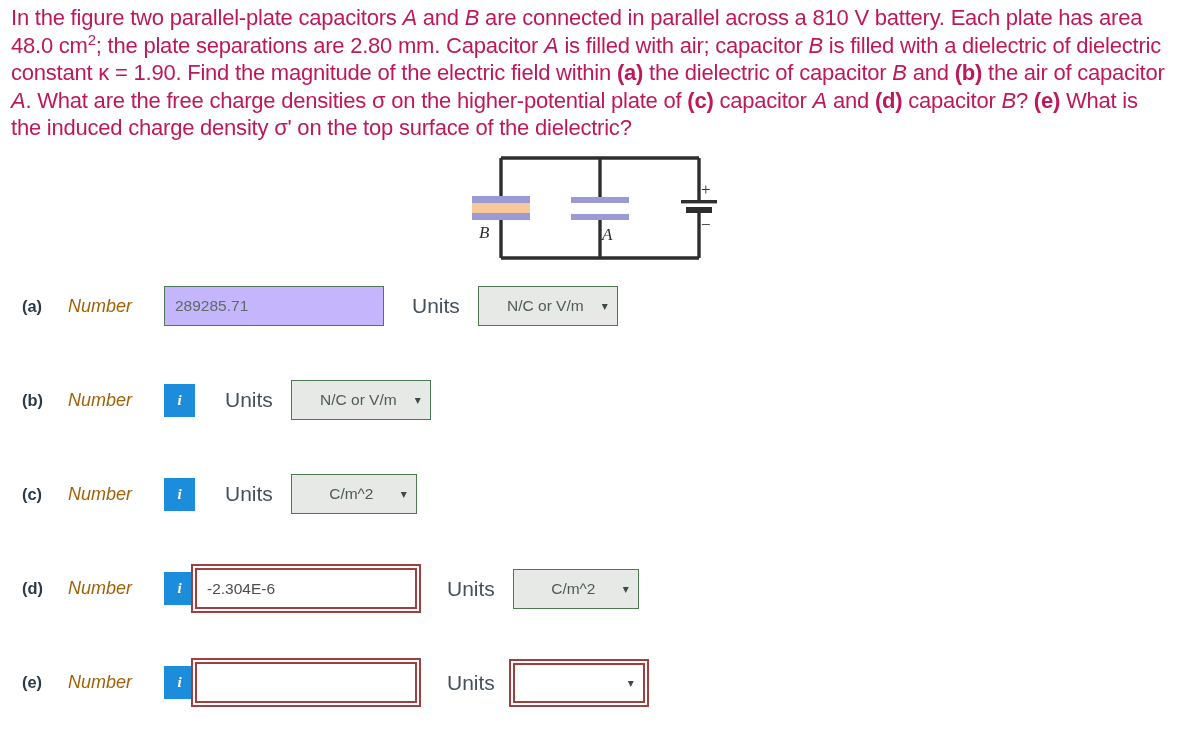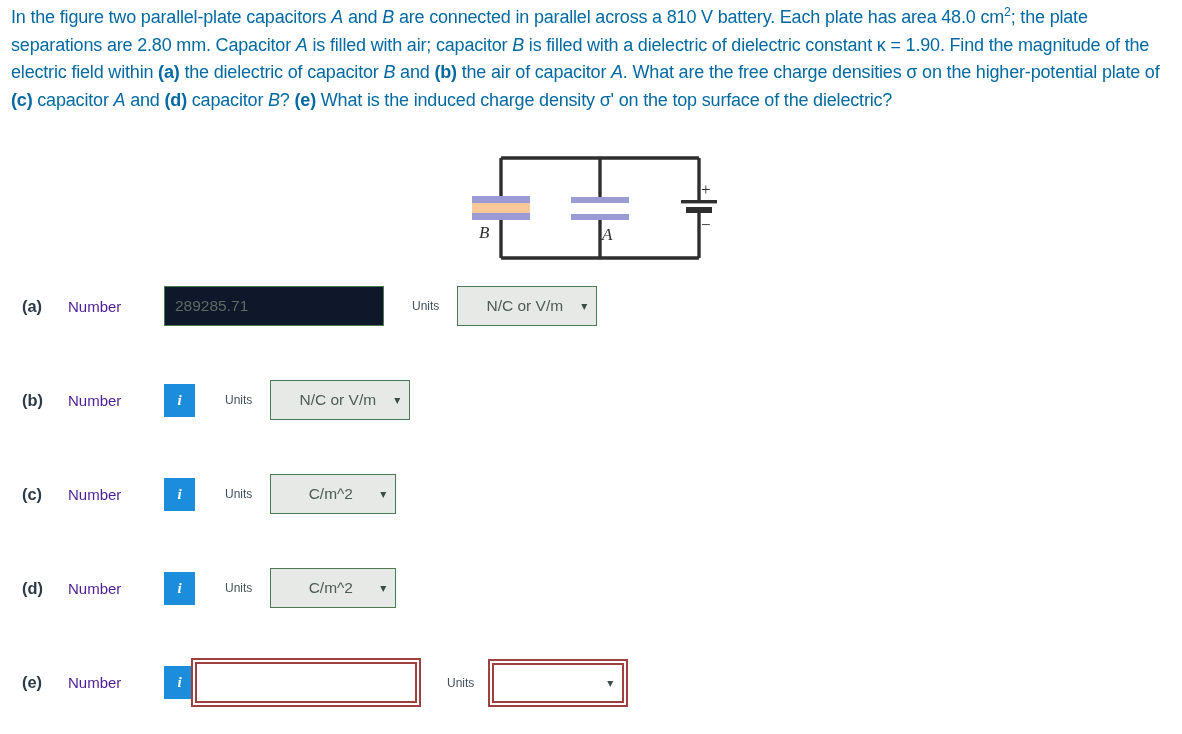--- a/index.html
+++ b/index.html
@@ -15,23 +15,23 @@
     position: relative;
     overflow: hidden;
   }
 
   
   .problem {
     position: absolute;
     left: 11px;
     top: 4px;
     width: 1160px;
-    font-size: 18px;
+    font-size: 22px;
     line-height: 27.5px;
-    color: #0369a1;
+    color: #be185d;
     letter-spacing: -0.01em;
   }
   .problem i { font-style: italic; }
   .problem b { font-weight: 700; }
   .problem sup {
     font-size: 0.68em;
     vertical-align: super;
     line-height: 0;
   }
 
@@ -63,25 +63,26 @@
     left: 22px;
   }
   .part-label {
     width: 46px;
     font-size: 16.4px;
     font-weight: 700;
     color: #2b3b47;
   }
   .number-label {
     width: 96px;
-    font-size: 15px;
-    color: #4c1d95;
+    font-size: 18px;
+    color: #a16207;
+    font-style: italic;
   }
   .units-label {
-    font-size: 12px;
+    font-size: 21px;
     color: #44515c;
   }
 
   
   .info-btn {
     width: 31px;
     height: 33px;
     background: #1b8ddb;
     color: #ffffff;
     font-size: 15px;
@@ -102,21 +103,21 @@
     height: 41px;
     font-size: 15.5px;
     font-family: "Liberation Sans", sans-serif;
     color: #4d4d4d;
     padding: 0 10px;
     outline: none;
   }
   .num-input.correct {
     width: 220px;
     height: 40px;
-    background: #0f172a;
+    background: #c4b5fd;
     border: 1px solid #4c7a52;
     color: #5c6b63;
   }
   .num-input.wrong {
     width: 222px;
     background: #ffffff;
     border: 2px solid #9e4040;
     box-shadow: 0 0 0 2px #ffffff, 0 0 0 4px #9e4040;
   }
 
@@ -229,20 +230,21 @@
           <span class="unit-text">C/m^2</span>
           <span class="caret">▾</span>
         </div>
       </div>
     </div>
     <div class="row">
       <div class="row-inner">
         <span class="part-label">(d)</span>
         <span class="number-label">Number</span>
         <button class="info-btn">i</button>
+        <input type="text" class="num-input wrong" value="-2.304E-6" style="margin-left: 0px;">
         <span class="units-label" style="margin-left: 30px;">Units</span>
         <div class="unit-select correct" style="width: 126px; margin-left: 18px;">
           <span class="unit-text">C/m^2</span>
           <span class="caret">▾</span>
         </div>
       </div>
     </div>
     <div class="row">
       <div class="row-inner">
         <span class="part-label">(e)</span>

